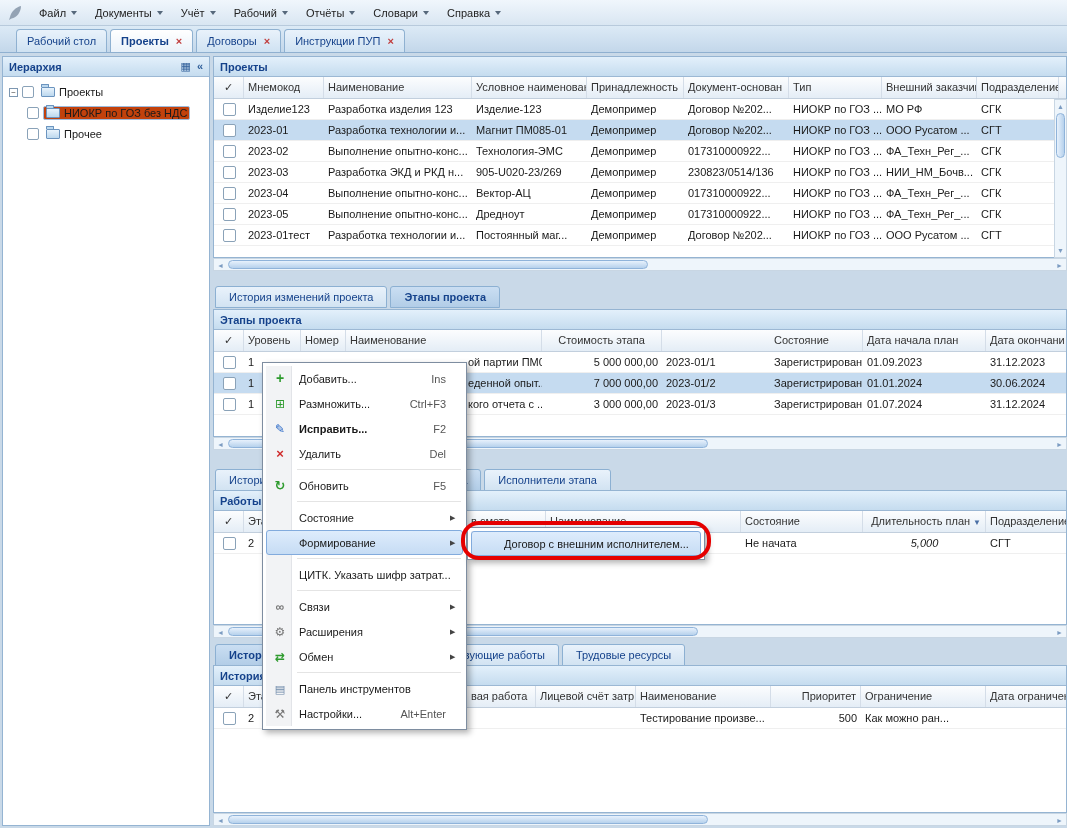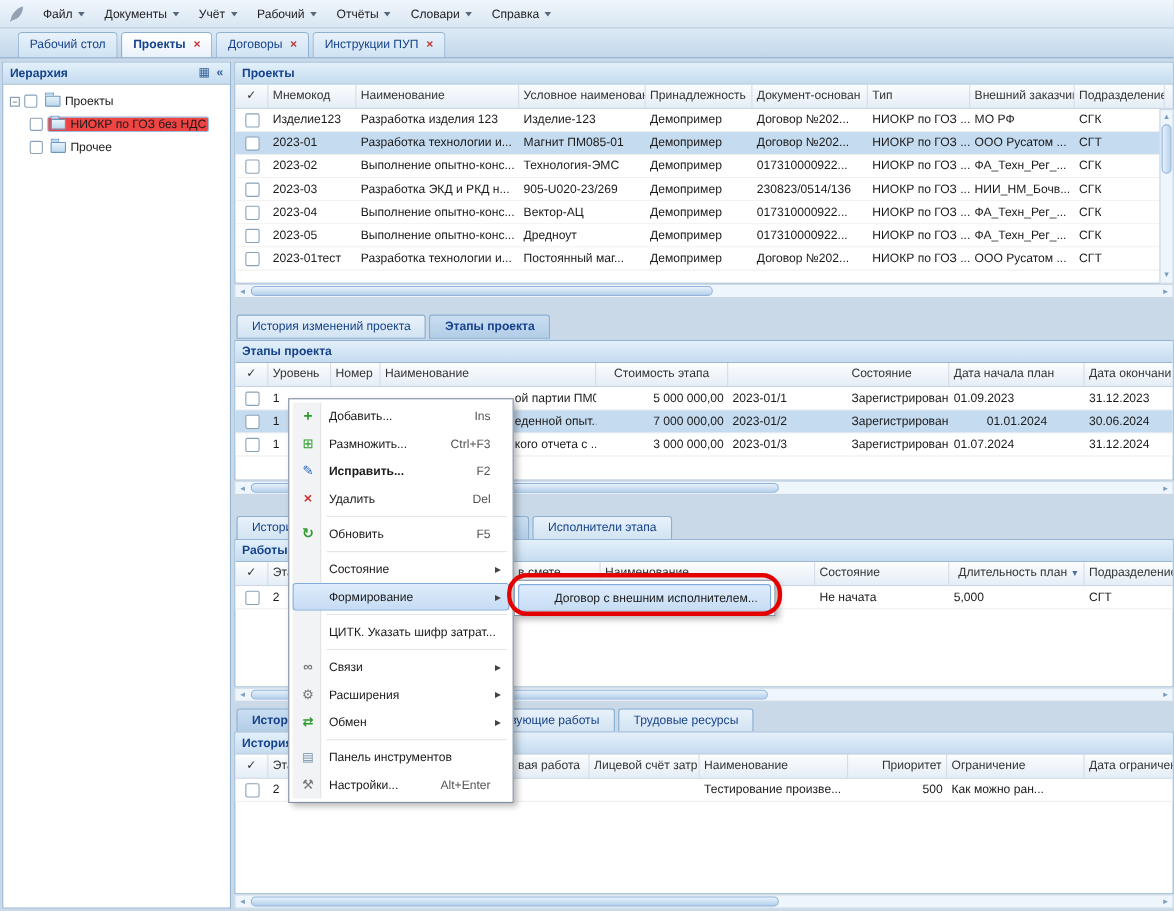--- a/index.html
+++ b/index.html
@@ -20,21 +20,21 @@
 .phead .sp{flex:1}
 .hicon{color:#2f5e99;margin-left:6px;font-size:11px;line-height:11px}
 
 #sidebar{position:absolute;left:2px;top:56px;width:208px;height:770px;background:#fff;border:1px solid #95b4d2}
 .tnode{display:flex;align-items:center;height:20px;margin-top:1px}
 .texp{width:9px;height:9px;border:1px solid #7d97b1;background:#fff;font-size:8px;line-height:7px;text-align:center;color:#444;margin-right:4px;flex:none}
 .cb{width:12px;height:12px;border:1px solid #8aa2b8;background:#fff;border-radius:2px;display:inline-block;margin-right:4px;flex:none}
 .folder{width:14px;height:10px;background:linear-gradient(#e8f3fc,#bcd8ee);border:1px solid #6b94bf;border-radius:1px;position:relative;margin-right:4px;flex:none}
 .folder:before{content:"";position:absolute;left:-1px;top:-4px;width:6px;height:2px;background:#bcd8ee;border:1px solid #6b94bf;border-bottom:none;border-radius:1px 1px 0 0}
 .tsel{display:flex;align-items:center;padding:1px 3px;border-radius:2px;white-space:nowrap}
-.tsel.on{background:#ef4444;border:1px solid #9cbbdd;padding:0 2px}
+.tsel.on{background:#c2410c;border:1px solid #9cbbdd;padding:0 2px}
 
 .g-head{display:flex;height:22px;background:linear-gradient(#fcfdfe,#e4edf6);border-bottom:1px solid #c2cfdd}
 .g-hcell{flex:none;padding:0 4px;line-height:21px;border-right:1px solid #d4dde8;color:#333;overflow:hidden;white-space:nowrap}
 .g-row{display:flex;height:21px;border-bottom:1px solid #efefef;background:#fff}
 .g-row.sel{background:#c5dbf0}
 .g-cell{flex:none;padding:0 4px;line-height:20px;overflow:hidden;white-space:nowrap}
 .g-hcell.c0,.g-cell.c0{text-align:center}
 .g-cell.c0{display:flex;align-items:center;justify-content:center}
 .g-cell.c0 .cb{margin:0;width:13px;height:13px}
 .sort{font-size:8px;color:#4a6fa5;margin-left:3px}
@@ -329,21 +329,21 @@
       <div class="g-row sel">
         <div class="g-cell c0" style="width: 30px;">
           <span class="cb"></span>
         </div>
         <div class="g-cell c1" style="width: 57px;">1</div>
         <div class="g-cell c2" style="width: 45px;"></div>
         <div class="g-cell c3" style="width: 196px;">еденной опыт...</div>
         <div class="g-cell c4" style="width: 120px; text-align: right;">7 000 000,00</div>
         <div class="g-cell c5" style="width: 108px;">2023-01/2</div>
         <div class="g-cell c6" style="width: 93px;">Зарегистрирован</div>
-        <div class="g-cell c7" style="width: 123px; text-align: center;">01.01.2024</div>
+        <div class="g-cell c7" style="width: 123px;">01.01.2024</div>
         <div class="g-cell c8" style="width: 82px;">30.06.2024</div>
       </div>
       <div class="g-row">
         <div class="g-cell c0" style="width: 30px;">
           <span class="cb"></span>
         </div>
         <div class="g-cell c1" style="width: 57px;">1</div>
         <div class="g-cell c2" style="width: 45px;"></div>
         <div class="g-cell c3" style="width: 196px;">кого отчета с ...</div>
         <div class="g-cell c4" style="width: 120px; text-align: right;">3 000 000,00</div>
@@ -380,21 +380,21 @@
         <div class="g-hcell c6" style="width: 82px;">Подразделение-испо</div>
       </div>
       <div class="g-row">
         <div class="g-cell c0" style="width: 30px;">
           <span class="cb"></span>
         </div>
         <div class="g-cell c1" style="width: 57px;">2</div>
         <div class="g-cell c2" style="width: 245px;"></div>
         <div class="g-cell c3" style="width: 195px;"></div>
         <div class="g-cell c4" style="width: 122px;">Не начата</div>
-        <div class="g-cell c5" style="width: 123px; text-align: left;">5,000</div>
+        <div class="g-cell c5" style="width: 123px; text-align: center; font-style: italic;">5,000</div>
         <div class="g-cell c6" style="width: 82px;">СГТ</div>
       </div>
     </div>
 </div>
 <div class="hscroll" style="left:213px;top:625px;width:854px">
   <span class="sarrow" style="left:1px;top:1px">◄</span>
   <div class="hthumb" style="left:14px;width:470px"></div>
   <span class="sarrow" style="right:1px;top:1px">►</span>
 </div>
 

